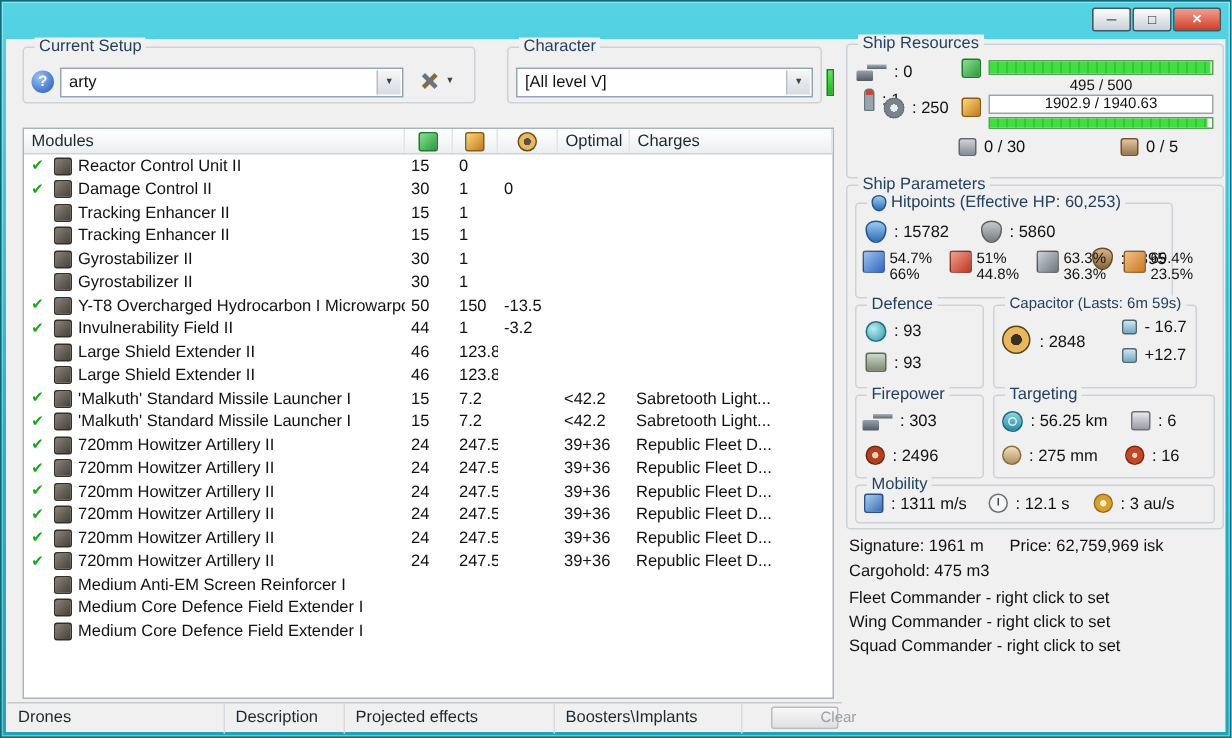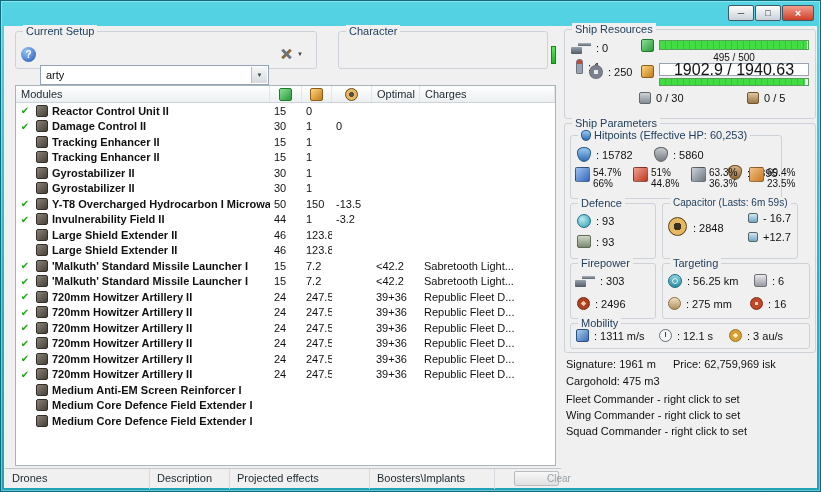--- a/index.html
+++ b/index.html
@@ -21,51 +21,51 @@
     background:linear-gradient(#fdfdfd,#c9d1d8); cursor:default; }
   .capbtn.minb { right:66px; width:26px; }
   .capbtn.maxb { right:39px; width:26px; }
   .capbtn.closeb { right:6px; width:32px; background:linear-gradient(#f29e8e,#cf3f28); color:#fff; font-size:11px; font-weight:bold; }
 
   
   .group { position:absolute; border:1px solid #cdd2d8; border-radius:3px; }
   .glabel { position:absolute; top:-7px; left:7px; background:#f0f0f0; padding:0 3px; color:#24405e; white-space:nowrap; display:flex; align-items:center; gap:3px; }
 
   
-  .combo { position:absolute; height:20px; background:#fff; border:1px solid #93a5b5; font-size:11px; display:flex; align-items:center; padding-left:5px;margin-top:20px; }
+  .combo { position:absolute; height:20px; background:#fff; border:1px solid #93a5b5; font-size:11px; display:flex; align-items:center; padding-left:5px; }
   .combo-arrow { position:absolute; right:1px; top:1px; bottom:1px; width:16px; border-left:1px solid #b6bec6;
     background:linear-gradient(#f5f6f7,#d7dce1); display:flex; align-items:center; justify-content:center; font-size:6px; color:#39424a; }
   .help-icon { position:absolute; width:15px; height:15px; border-radius:50%; color:#fff; font-size:10px; font-weight:bold;
     display:flex; align-items:center; justify-content:center; background:radial-gradient(circle at 35% 30%, #9cc4f4, #1c54b8); }
   .tools-btn { position:absolute; display:flex; align-items:center; gap:4px; }
   .tool-cross { position:relative; width:14px; height:14px; }
   .tool-cross::before { content:""; position:absolute; left:6px; top:1px; width:3px; height:12px; background:#8a6a3c; transform:rotate(45deg); }
   .tool-cross::after  { content:""; position:absolute; left:6px; top:1px; width:3px; height:12px; background:#6a7480; transform:rotate(-45deg); }
   .drop-glyph { font-size:6px; color:#39424a; }
   .green-ind { position:absolute; background:linear-gradient(#5ae85a,#1fb41f); border:1px solid #128a12; }
 
   
   .rbar { position:absolute; border:1px solid #58a058; background:#fff; }
   .rbar i { display:block; height:100%; background:repeating-linear-gradient(90deg,#44dc44 0 5px,#2fca2f 5px 6px); }
   .bartext { position:absolute; font-size:10px; text-align:center; color:#111; }
-  .pgbox { position:absolute; border:1px solid #9aa4ae; background:#fff; font-size:16px; display:flex; align-items:center; justify-content:center; }
+  .pgbox { position:absolute; border:1px solid #9aa4ae; background:#fff; font-size:10px; display:flex; align-items:center; justify-content:center; }
 
   
   .modtable { position:absolute; left:14px; top:84px; width:541px; height:381px; background:#fff; border:1px solid #aab2ba; }
   .mt-head { display:grid; grid-template-columns:254px 32px 30px 40px 48px 1fr; height:17px;
     background:linear-gradient(#ffffff,#eceff1); border-bottom:1px solid #cfd4d8; color:#1c2830; }
   .mt-head > div { border-right:1px solid #e2e6ea; display:flex; align-items:center; padding-left:5px; overflow:hidden; }
   .mt-head .iconcell { justify-content:center; padding-left:0; }
   .mt-body { position:absolute; top:17px; left:0; right:0; bottom:0; overflow:hidden; }
   .mt-row { display:grid; grid-template-columns:18px 16px 220px 32px 30px 40px 48px 1fr; height:15.5px; align-items:center; }
   .mt-row span { white-space:nowrap; overflow:hidden; }
   .check { color:#18a818; font-size:10px; font-weight:bold; text-align:center; }
   .modicon { width:12px; height:12px; background:linear-gradient(135deg,#8a8276,#46403a); border:1px solid #332e28; border-radius:2px; justify-self:center; }
   .numcell { padding-left:4px; }
-  .namecell { padding-left:2px;font-weight:bold; }
+  .namecell { padding-left:2px; }
 
   
   .tabbar { position:absolute; left:4px; top:467px; width:556px; height:21px; border-top:1px solid #c3c8cd; display:flex; }
   .tab { height:100%; padding:3px 0 0 7px; border-right:1px solid #d6dade; color:#1c2830; overflow:hidden; white-space:nowrap; }
   .tab:nth-of-type(1){ width:145px; } .tab:nth-of-type(2){ width:80px; }
   .tab:nth-of-type(3){ width:140px; } .tab:nth-of-type(4){ width:125px; }
   .btn-clear { position:absolute; left:513px; top:470px; width:45px; height:15px; font-size:10px; color:#9aa0a6;
     background:linear-gradient(#f8f8f8,#e0e0e0); border:1px solid #b8bcc0; border-radius:2px; text-align:center; line-height:13px;padding-left:32px; }
 
   
@@ -133,20 +133,24 @@
     <span class="combo-arrow">▼</span>
   </div>
   <div class="tools-btn" style="left:278px; top:46px;">
     <span class="tool-cross"></span>
     <span class="drop-glyph">▼</span>
   </div>
 
   <div class="group" style="left:337px; top:30px; width:210px; height:38px;">
     <span class="glabel">Character</span>
   </div>
+  <div class="combo" style="left:343px; top:44px; width:198px;">
+    <span>[All level V]</span>
+    <span class="combo-arrow">▼</span>
+  </div>
   <div class="green-ind" style="left:550px; top:45px; width:5px; height:18px;"></div>
 
   <div class="modtable">
     <div class="mt-head">
       <div>Modules</div>
       <div class="iconcell">
           <span class="cpu-icon"></span>
         </div>
       <div class="iconcell">
           <span class="pg-icon"></span>

